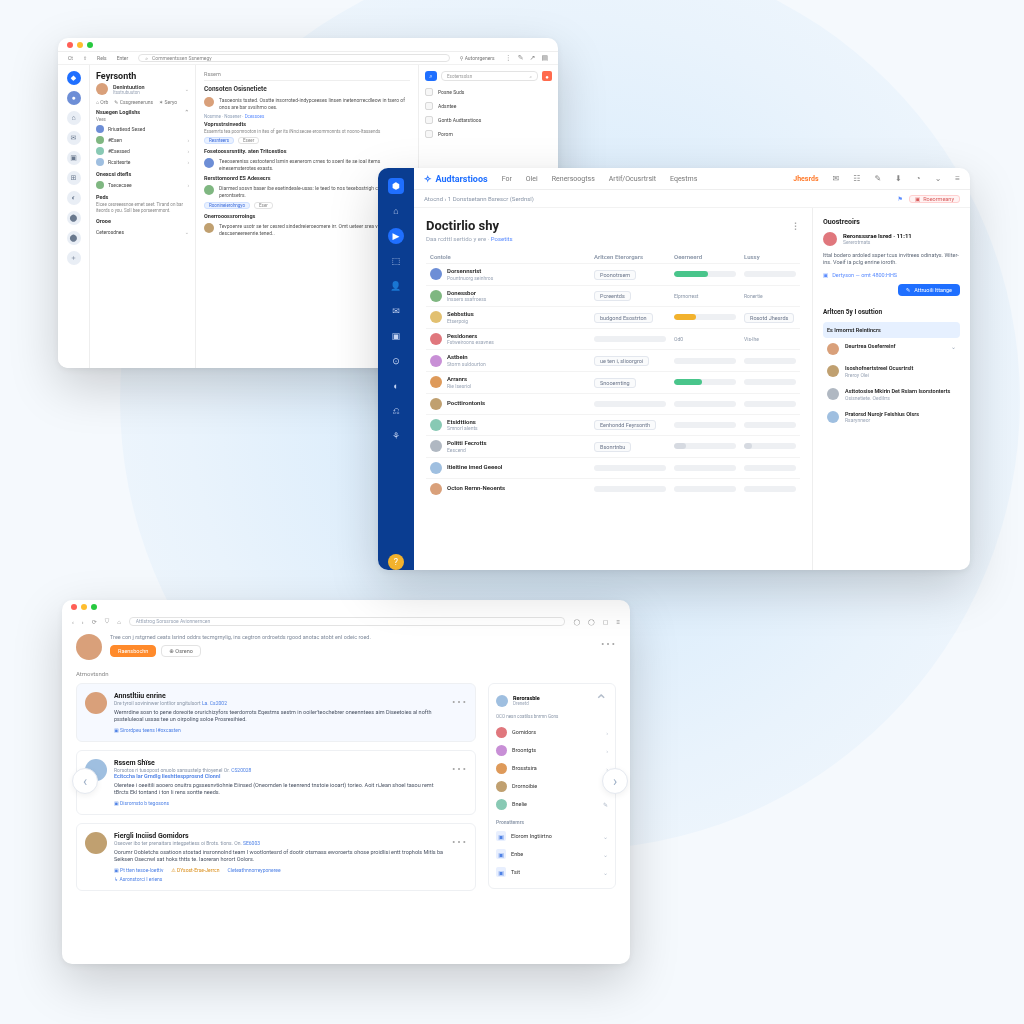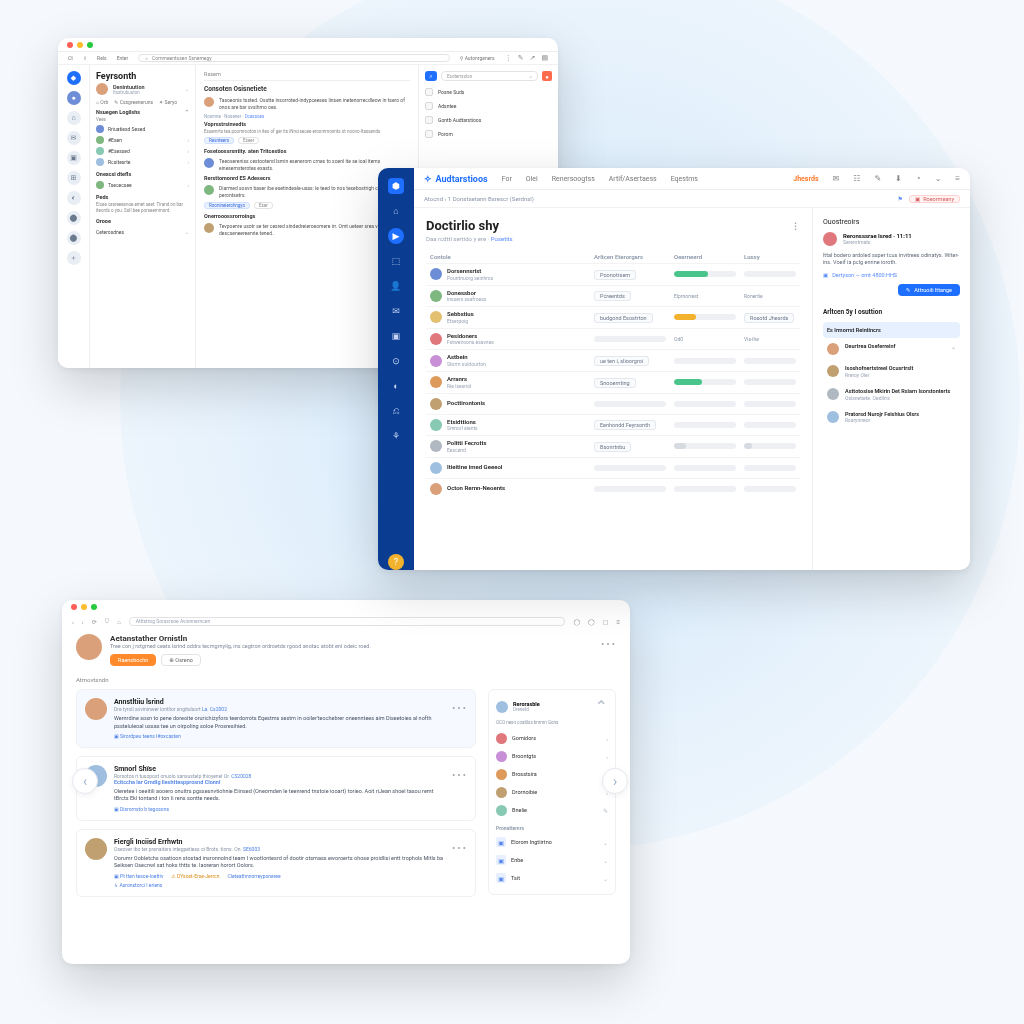--- a/index.html
+++ b/index.html
@@ -74,21 +74,21 @@
   .winB td{padding:4px 4px;border-top:1px solid #f3f3f3;vertical-align:middle;}
   .winB .person{display:flex;align-items:center;gap:5px;}
   .winB .person .av{width:12px;height:12px;border-radius:50%;}
   .winB .person .nm{font-size:6px;font-weight:600;color:#222;line-height:1.1;}
   .winB .person .rl{font-size:5px;color:#9aa5b6;}
   .winB .bar{height:6px;border-radius:3px;background:#eef0f3;position:relative;overflow:hidden;}
   .winB .bar .f{position:absolute;left:0;top:0;bottom:0;border-radius:3px;}
   .winB .bar .g{background:#49c58b;} .winB .bar .o{background:#f2b22d;} .winB .bar .gr{background:#d6dae1;}
   .winB .tag{font-size:5.5px;border:1px solid #e3e7ee;border-radius:3px;padding:1px 5px;color:#6a758a;background:#fafbfc;}
   .winB .side{width:158px;border-left:1px solid #eee;padding:10px;overflow:hidden;}
-  .winB .side .h{font-size:7px;font-weight:400;color:#222;margin-bottom:6px;}
+  .winB .side .h{font-size:7px;font-weight:700;color:#222;margin-bottom:6px;}
   .winB .commenter{display:flex;gap:6px;margin-bottom:6px;}
   .winB .commenter .av{width:14px;height:14px;border-radius:50%;background:#e6c8b8;}
   .winB .commenter .nm{font-size:6px;font-weight:600;}
   .winB .commenter .ts{font-size:5px;color:#9aa5b6;}
   .winB .sdesc{font-size:5.5px;color:#606a79;line-height:1.35;margin-bottom:5px;}
   .winB .sattach{font-size:5.5px;color:#5b8cff;display:flex;align-items:center;gap:4px;margin-bottom:6px;}
   .winB .sbtn{background:#1f6fff;color:#fff;font-size:5.5px;border-radius:4px;padding:3px 8px;display:inline-flex;align-items:center;gap:4px;margin-left:auto;float:right;}
   .winB .subh{font-size:6.5px;font-weight:700;color:#222;margin:12px 0 6px;}
   .winB .relitem{display:flex;gap:6px;align-items:flex-start;padding:5px 4px;border-radius:4px;}
   .winB .relitem.sel{background:#e6f0ff;}
@@ -340,21 +340,21 @@
     </div>
     <div class="main">
       <div class="hdr">
         <div class="brand">
             <span>✧</span>
             <span>Audtarstioos</span>
           </div>
         <span>For</span>
         <span>Olei</span>
         <span>Renersoogtss</span>
-        <span>Artif/Asertaess</span>
+        <span>Artif/Ocusrtrslt</span>
         <span>Eqestms</span>
         <div class="sp"></div>
         <span class="cta">Jhesrds</span>
         <span class="ic">✉</span>
         <span class="ic">☷</span>
         <span class="ic">✎</span>
         <span class="ic">⬇</span>
         <span class="ic">◔</span>
         <span class="ic">⌄</span>
         <span class="ic">≡</span>
@@ -671,69 +671,68 @@
         <span>Attlstrog Sorssrsoe Avionnerncen</span>
       </div>
     <span>◯</span>
     <span>◯</span>
     <span>▢</span>
     <span>≡</span>
   </div>
   <div class="hdr2">
     <div class="av avc1"></div>
     <div style="flex:1">
-      <div class="ttl">Aetanstather Ornistln</div>
       <div class="sub">Tree con j rstgrned ceats lsrind oddrs tecmgrnylig, ins cegtron ordroetds rgood anotac atobt enI odeic roed.</div>
       <div class="btnrow">
         <span class="btn pri">Raensbochn</span>
         <span class="btn">⊕ <span>Osreno</span></span>
       </div>
     </div>
     <span style="color:#aaa;">⋯</span>
   </div>
   <div class="tabline">Atmovtsndn</div>
   <div class="cols">
     <div class="feed" id="feedcards">
         <div class="card sel">
           <div class="top">
             <div class="av avc1"></div>
             <div style="flex:1">
-    <div class="nm">Annstltiiu lsrind</div>
+    <div class="nm">Annstltiiu enrine</div>
     <div class="meta">Dre tyroil sovininwer lontlior sngitulsort <span class="lk">La. Cs2002</span></div>
 
     <div class="body">Wernrdine sosn to pene doreoite orurichizyfors teerdorrots Eqestms sestm in ooiler'teochebrer oneenntees aim Diseetoies al nofth pssteluleoal ussas tee un oirpoling soloe Prosresihied.</div>
     <div class="attach">
                 <span>▣ Sirordpeu teens I#oxcasten</span>
               </div>
 
   </div>
             <span class="dots">⋯</span>
           </div>
         </div>
         <div class="card">
           <div class="top">
             <div class="av avc6"></div>
             <div style="flex:1">
-    <div class="nm">Smnorl Shïse</div>
+    <div class="nm">Rssem Shïse</div>
     <div class="meta">Rorsotos ri tusopost onuolo sansustelp thioyenel Or. <span class="lk">CS20028</span></div>
     <div class="hl">Ecitccha lar Grndlg lieshttespprosnd Clonnl</div>
     <div class="body">Oleretee i oeeitili aooero onuitrs  pgssesnvtiohnie Eiinsed  (Oneornden le teenrend tnstoie iooart) torieo. Aoit riJean shoel tasou remt tBrcts Ekl tontand i ton Ii rens sontte needs.</div>
     <div class="attach">
                 <span>▣ Disrornsto b tegosons</span>
               </div>
 
   </div>
             <span class="dots">⋯</span>
           </div>
         </div>
         <div class="card">
           <div class="top">
             <div class="av avc7"></div>
             <div style="flex:1">
-    <div class="nm">Fiergli Inciisd Errhwtn</div>
+    <div class="nm">Fiergli Inciisd Gomidors</div>
     <div class="meta">Oseover ibo ter prenaitars integpetiess oi Brots. tions. On. <span class="lk">SE6003</span></div>
 
     <div class="body">Oorumr Oobletchs osatioon stostad insronnolnd team I wootlontesrd of dootir otsmass eworoerts ohose proidlisi entt trophols Mitls ba Seiksen Osecnwl sat hoks thtts te. laoreran horort Oolors.</div>
     <div class="attach">
                 <span>▣ Pt tten tesoe-loettiv</span>
                 <span class="warn">⚠ DYsost-Erse-Jerrcn</span>
                 <span>Cleteathnnorreyponeree</span>
               </div>
     <div class="attach">↳ Asronstorci I eriens</div>
   </div>

